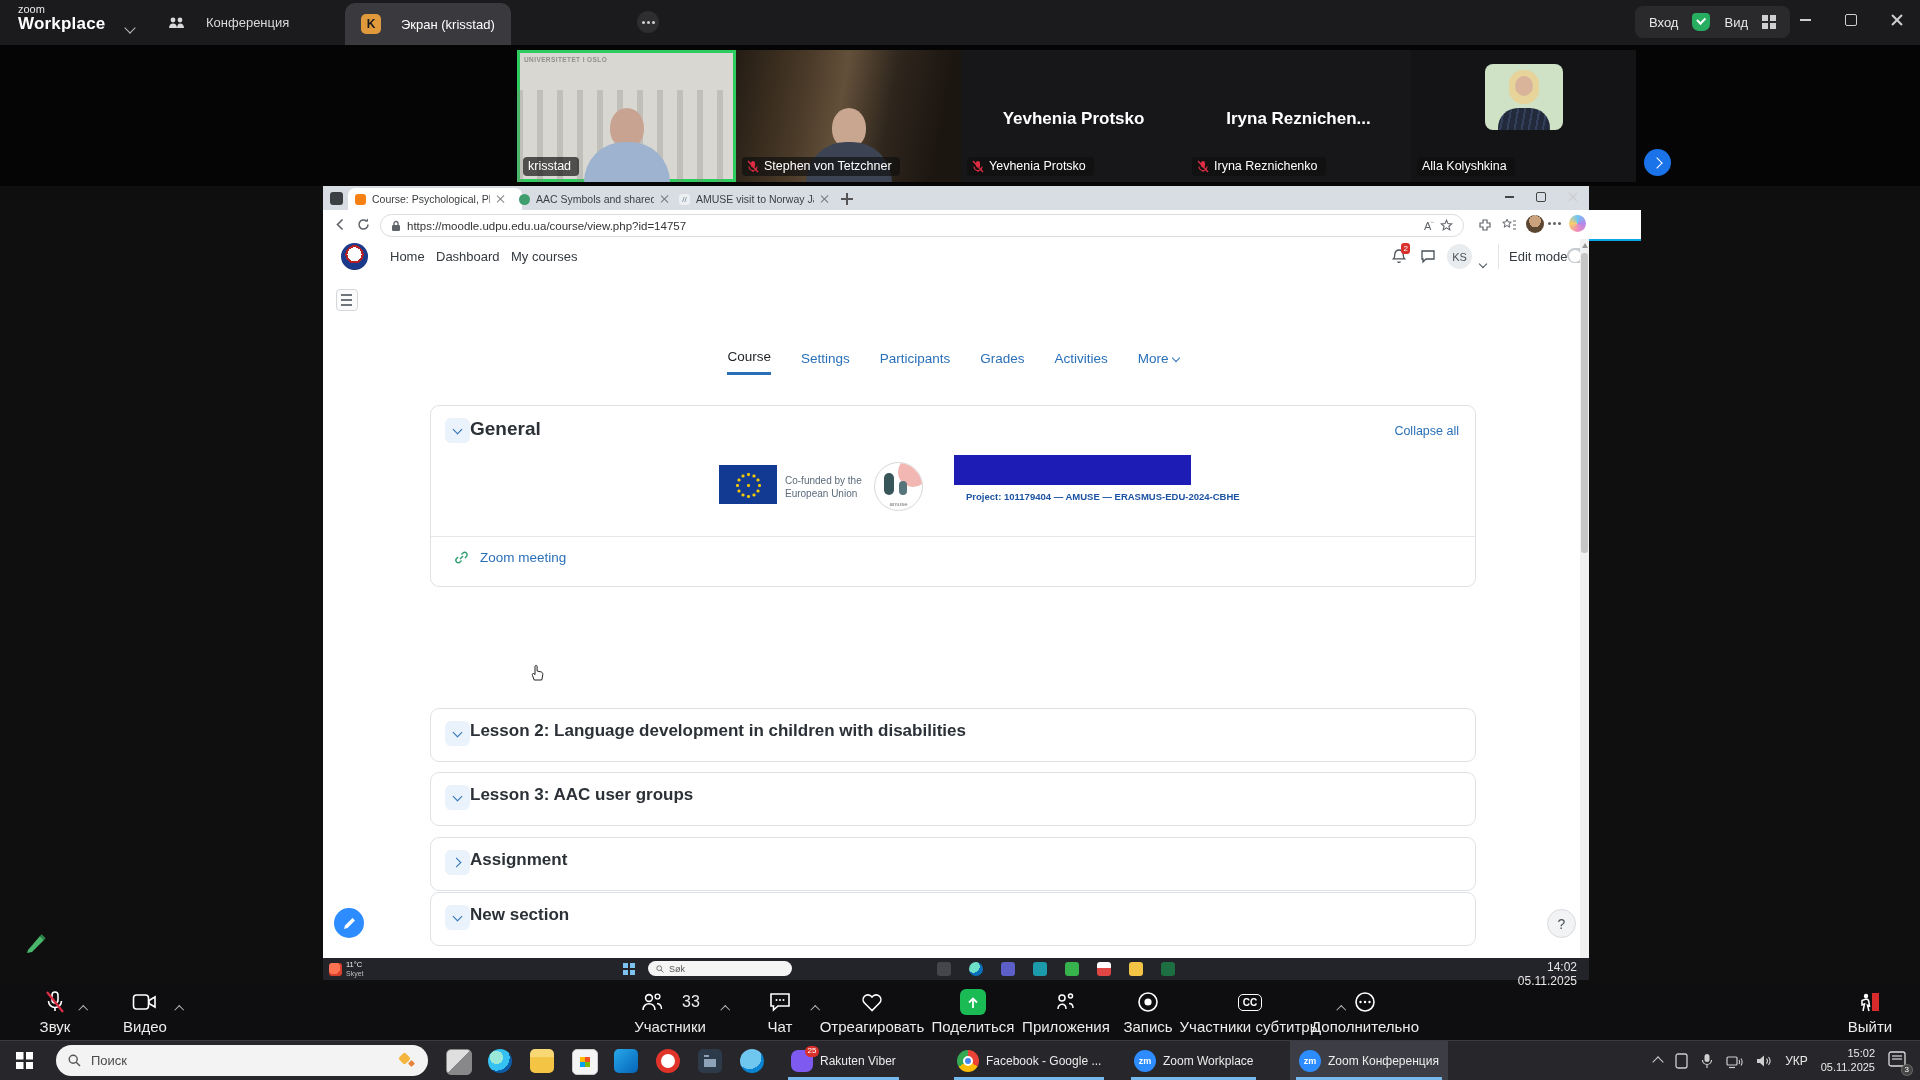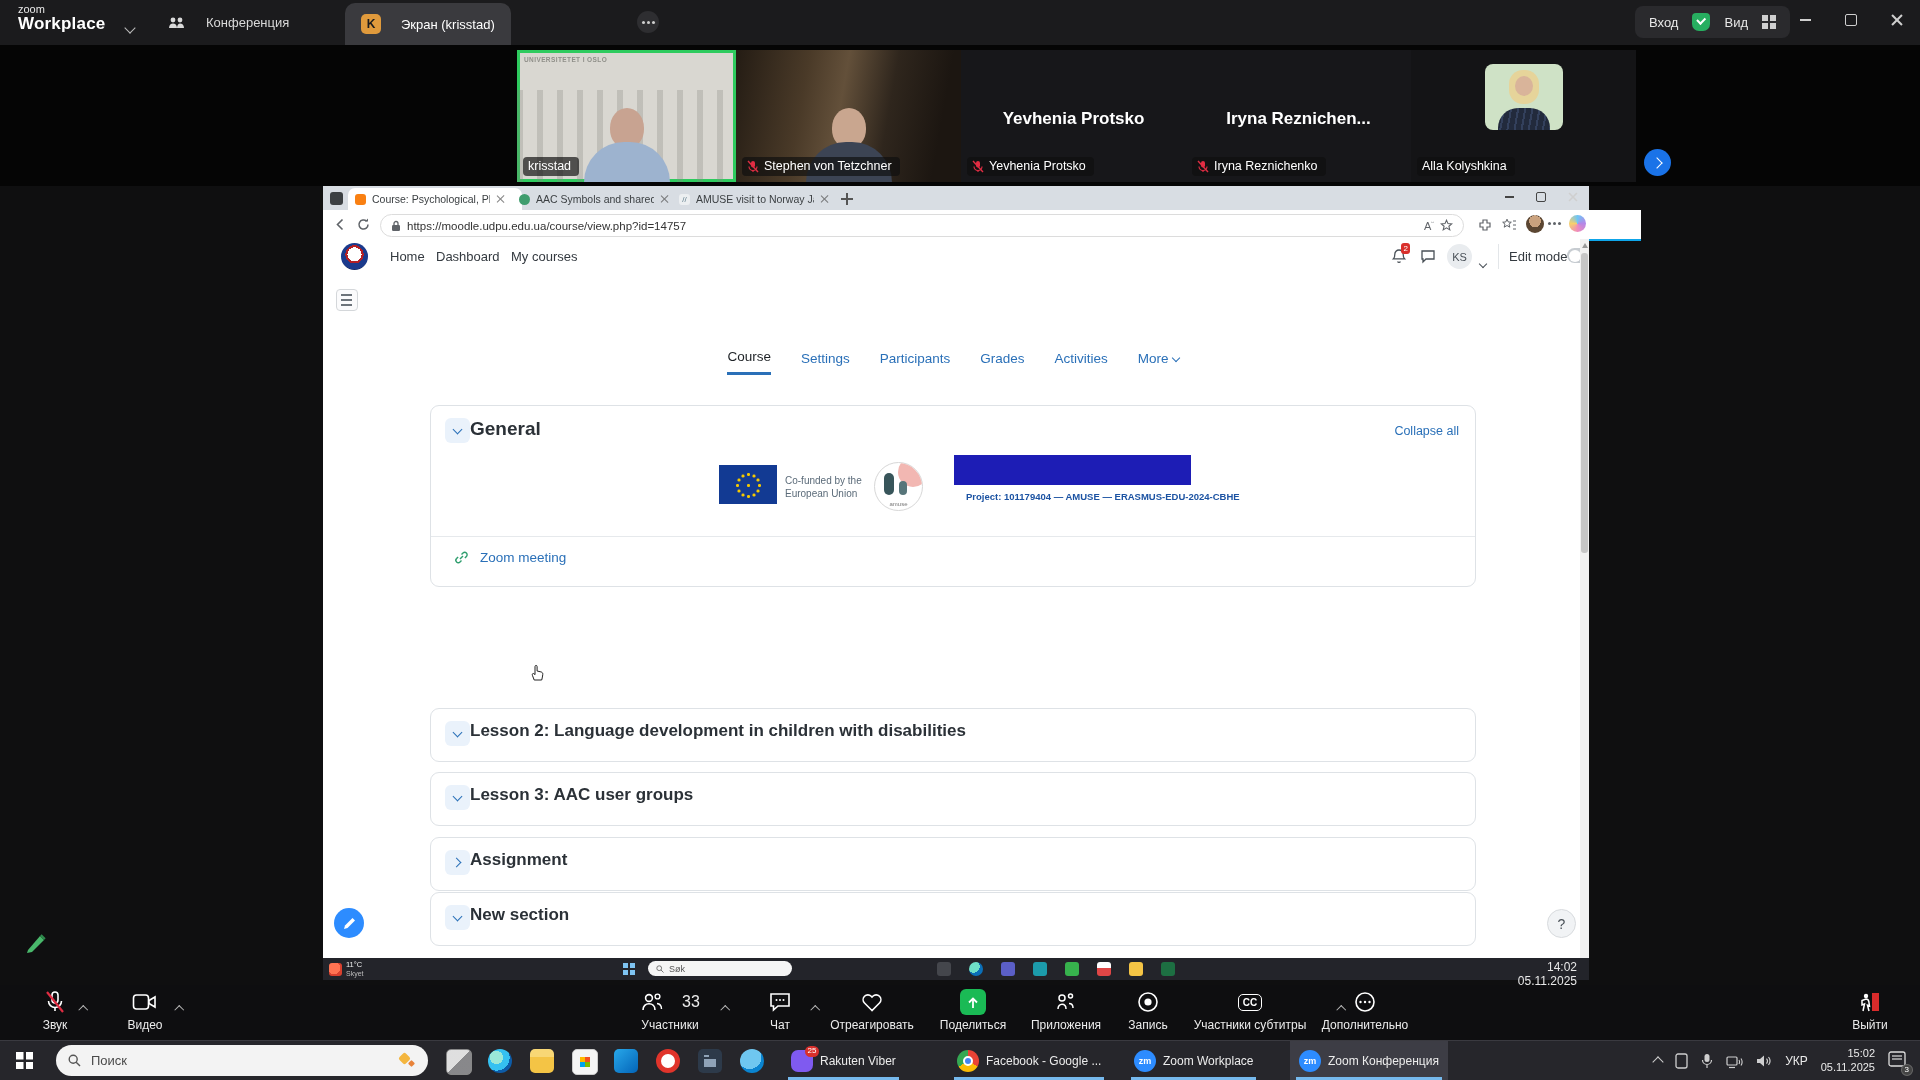--- a/index.html
+++ b/index.html
@@ -128,21 +128,21 @@
             font-size:9px;display:flex;align-items:center;gap:5px;padding:0 8px;}
   .r-ico{position:absolute;top:4px;width:14px;height:14px;border-radius:3px;}
   .r-clock{position:absolute;right:12px;top:2px;text-align:right;font-size:12px;line-height:1.2;color:#e8e8e8;}
   
   .annot{position:absolute;left:334px;top:908px;width:30px;height:30px;border-radius:50%;background:#2d8cff;display:flex;align-items:center;justify-content:center;}
   .gpencil{position:absolute;left:24px;top:928px;}
   
   .zm-bar{position:absolute;left:0;top:985px;width:1920px;height:55px;background:#0e0e10;}
   .zt{position:absolute;top:4px;width:110px;display:flex;flex-direction:column;align-items:center;gap:3px;color:#ececec;}
   .zt .ico{height:26px;display:flex;align-items:center;justify-content:center;}
-  .zt .lbl{font-size:12px;white-space:nowrap;}
+  .zt .lbl{font-size:15px;white-space:nowrap;}
   .zt-chev{position:absolute;top:14px;}
   .zt-chev .chev{border-color:#b9b9b9;width:5.5px;height:5.5px;}
   .cnt{font-size:16px;color:#ececec;margin-left:18px;}
   .sharebox{width:26px;height:26px;border-radius:6px;background:#1aba55;display:flex;align-items:center;justify-content:center;}
   .ccbox{border:1.6px solid #fff;border-radius:5px;font-size:10px;font-weight:bold;color:#fff;padding:2px 4px;}
   
   .wbar{position:absolute;left:0;top:1040px;width:1920px;height:40px;background:#26262b;border-top:1px solid #3a3a40;}
   .wstart{position:absolute;left:16px;top:11px;width:17px;height:17px;background:
      linear-gradient(#fff,#fff) 0 0/7.5px 7.5px no-repeat,linear-gradient(#fff,#fff) 9.5px 0/7.5px 7.5px no-repeat,
      linear-gradient(#fff,#fff) 0 9.5px/7.5px 7.5px no-repeat,linear-gradient(#fff,#fff) 9.5px 9.5px/7.5px 7.5px no-repeat;}

